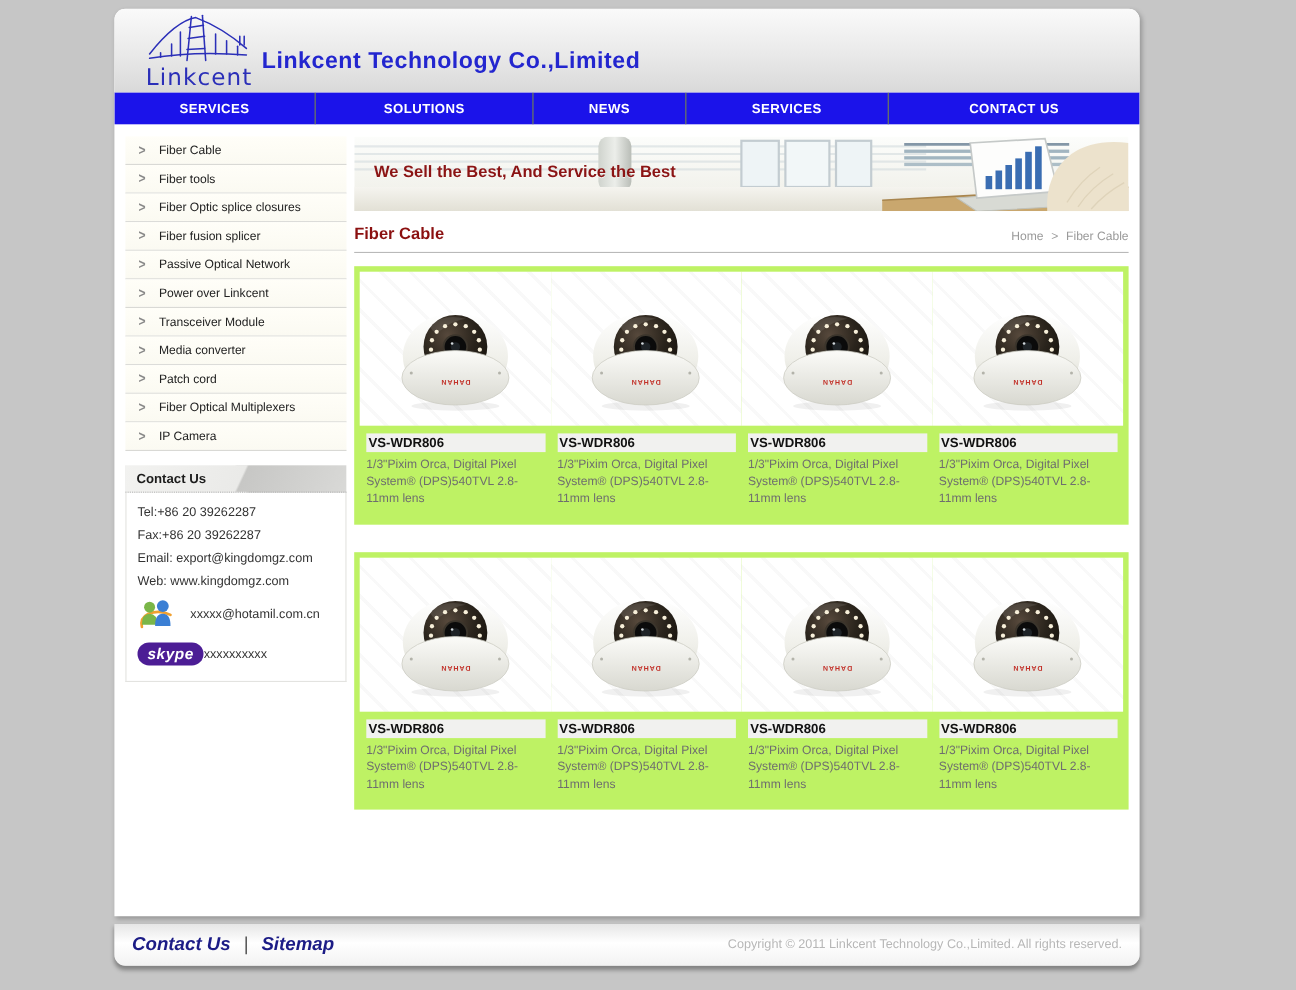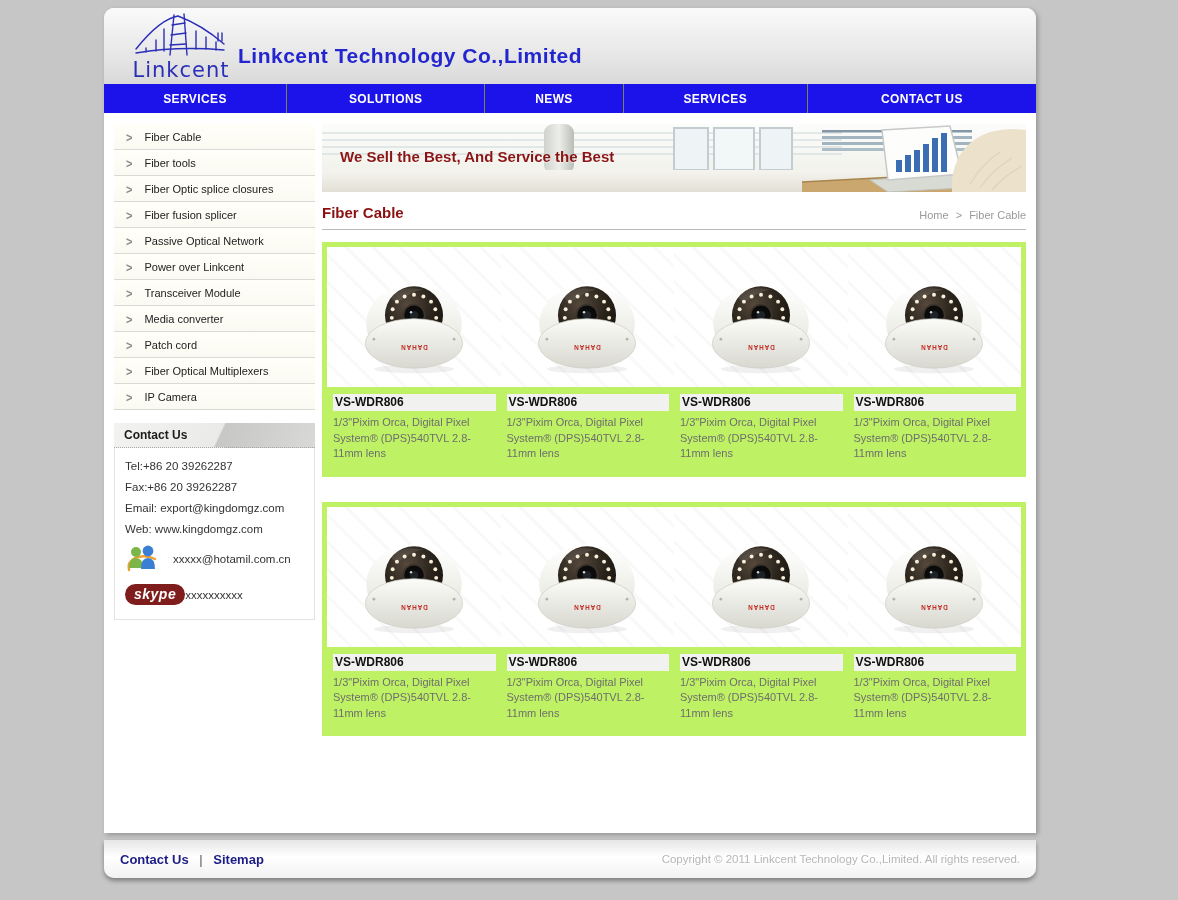--- a/index.html
+++ b/index.html
@@ -84,21 +84,21 @@
   .contact-header { margin-top:13px; }
   .contact-box {
     background:#ffffff; border:1px solid #e3e3e0; border-top:none;
     padding:12px 8px 14px 10px; font-size:11.5px; color:#333;
   }
   .contact-box p { margin-bottom:9px; line-height:12px; }
   .msn-row { display:flex; align-items:center; margin:6px 0 10px 0; }
   .msn-row span { margin-left:14px; font-size:11.5px; color:#333; }
   .skype-row { display:flex; align-items:center; margin-top:6px; }
   .skype-logo {
-    display:inline-block; background:#7f1d1d; color:#ffffff;
+    display:inline-block; background:#4c1d95; color:#ffffff;
     font-weight:bold; font-style:italic; font-size:14px;
     padding:2px 9px 3px 9px; border-radius:11px; letter-spacing:0.5px;
   }
   .skype-row .skype-text { font-size:11.5px; color:#333; }
 
   
   .main { flex:1; margin-left:7px; min-width:0; }
   .banner { position:relative; height:68px; overflow:hidden; }
   .banner svg { display:block; width:100%; height:68px; }
   .slogan {
@@ -139,21 +139,21 @@
 
   
   .footer-bar {
     position:absolute; left:104px; top:840px; width:932px; height:38px;
     background:linear-gradient(#e6e6e6, #ffffff 45%, #f2f2f2);
     border-radius:0 0 10px 10px;
     box-shadow:0 3px 4px rgba(0,0,0,0.35);
     display:flex; align-items:center; justify-content:space-between;
     padding:0 16px;
   }
-  .footer-links { font-size:13px; font-weight:bold; color:#1c1c86; }
+  .footer-links { font-size:17px; font-weight:bold; color:#1c1c86;font-style:italic; }
   .footer-links a { color:#1c1c86; text-decoration:none; cursor:pointer; }
   .footer-links .sep { margin:0 7px; font-weight:normal; color:#555; }
   .copyright { font-size:11.5px; color:#b7b7b7; }
 </style>
 </head>
 <body>
 
 <svg width="0" height="0" style="position:absolute" aria-hidden="true">
   <defs>
     <linearGradient id="gskirt" x1="0" y1="0" x2="0" y2="1">

